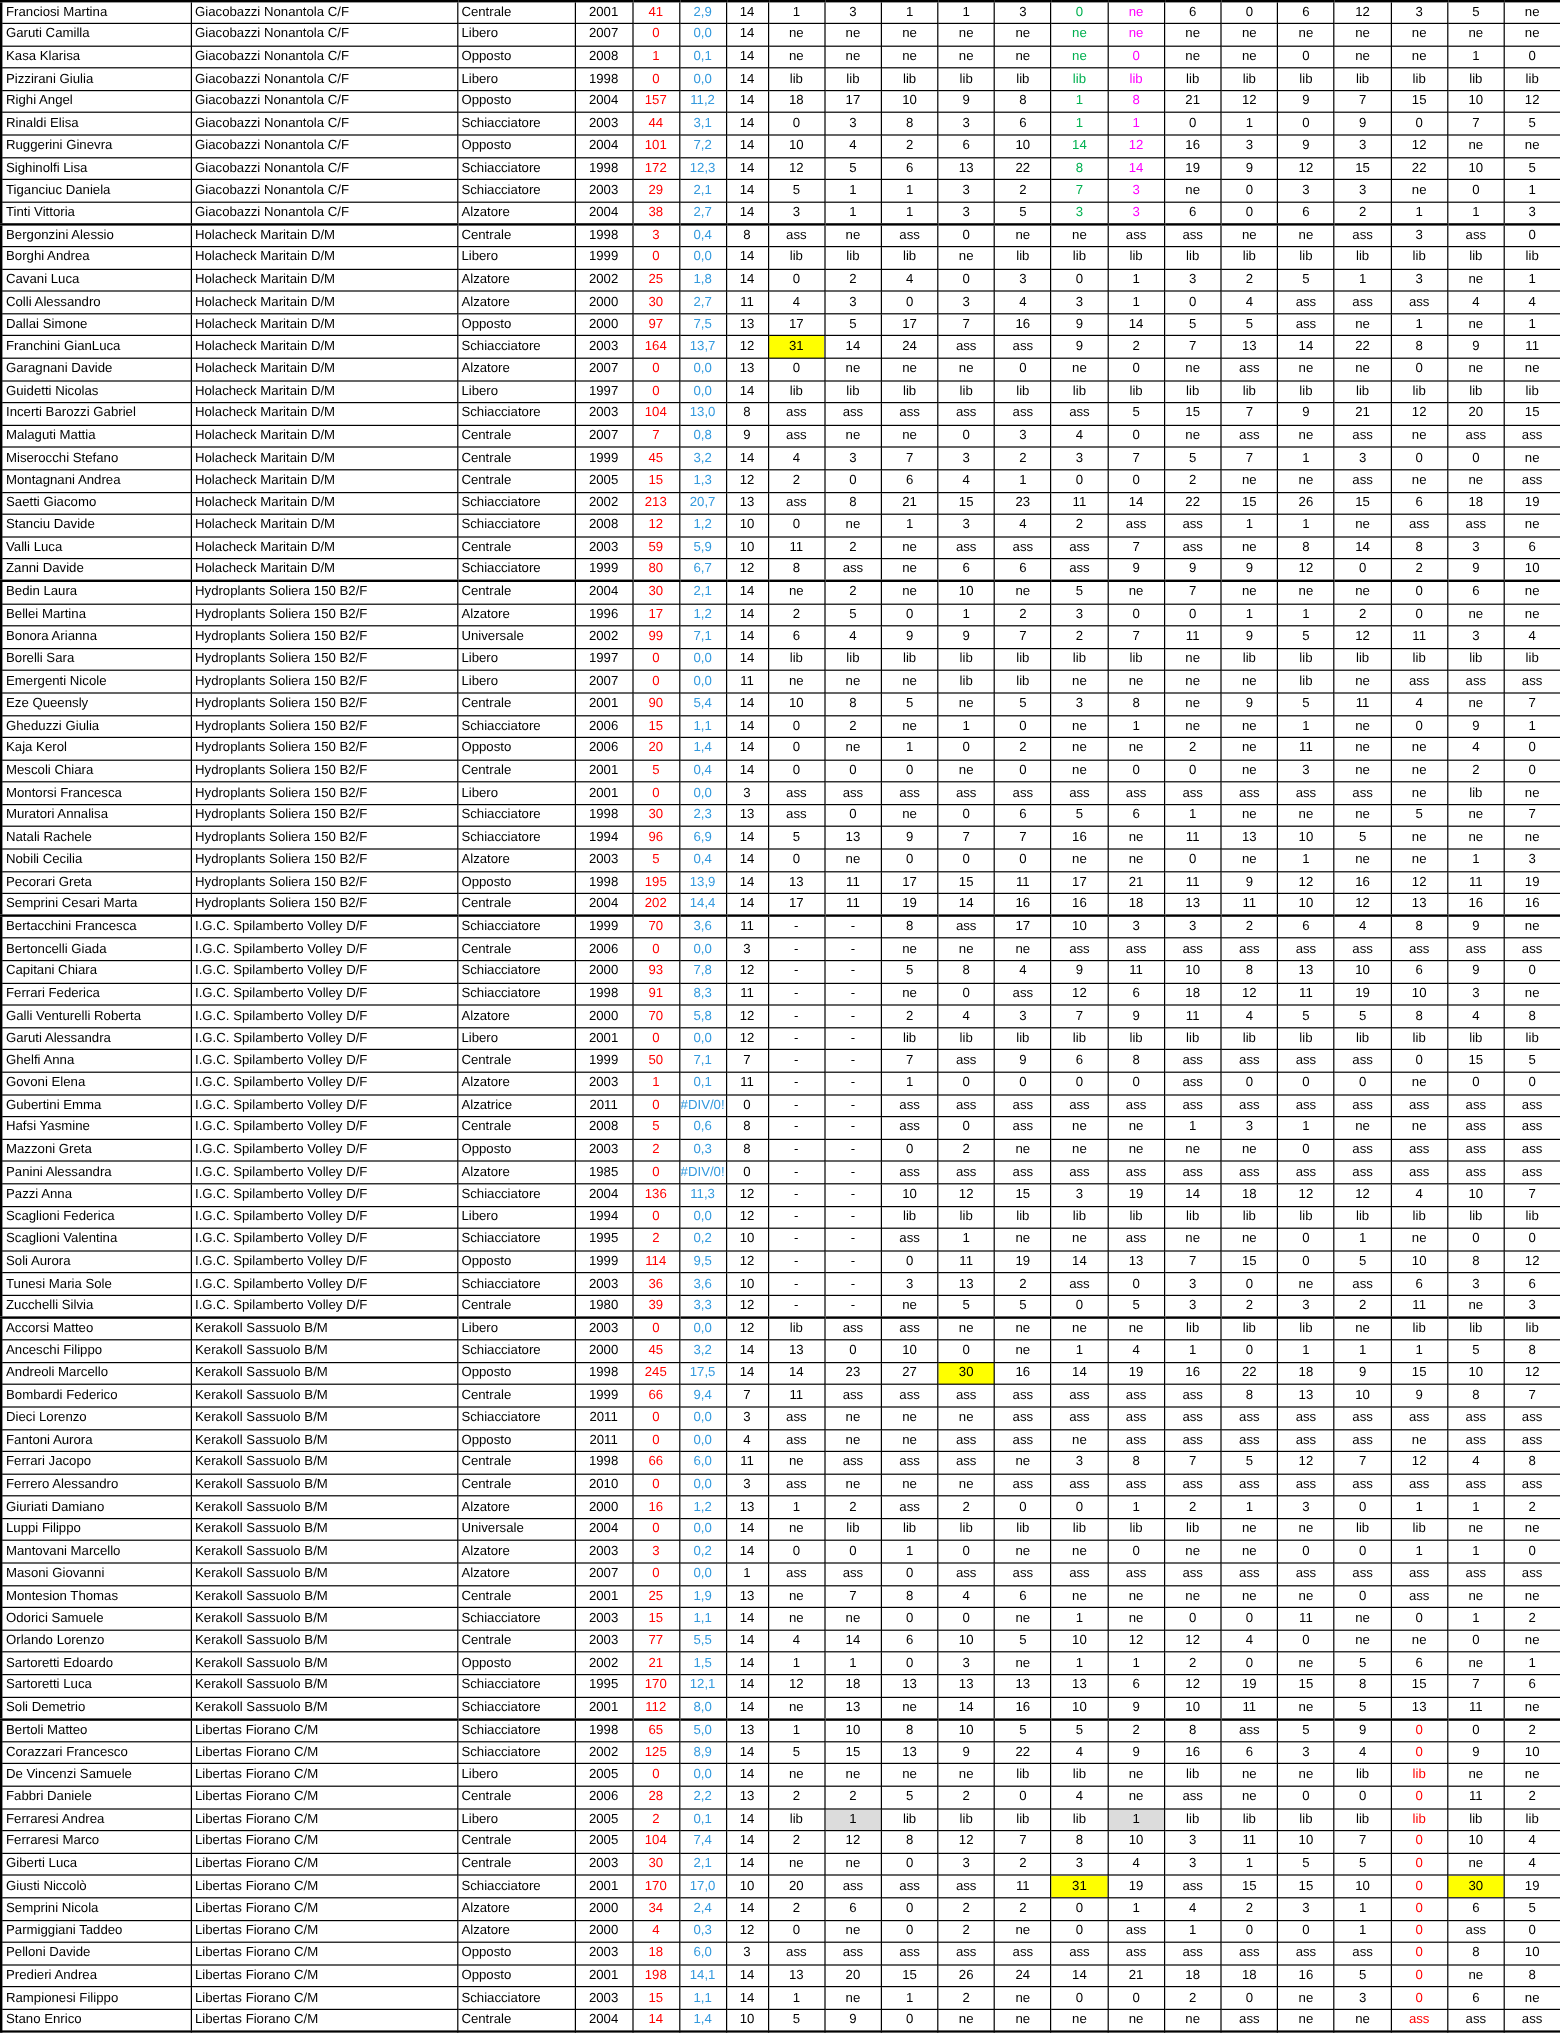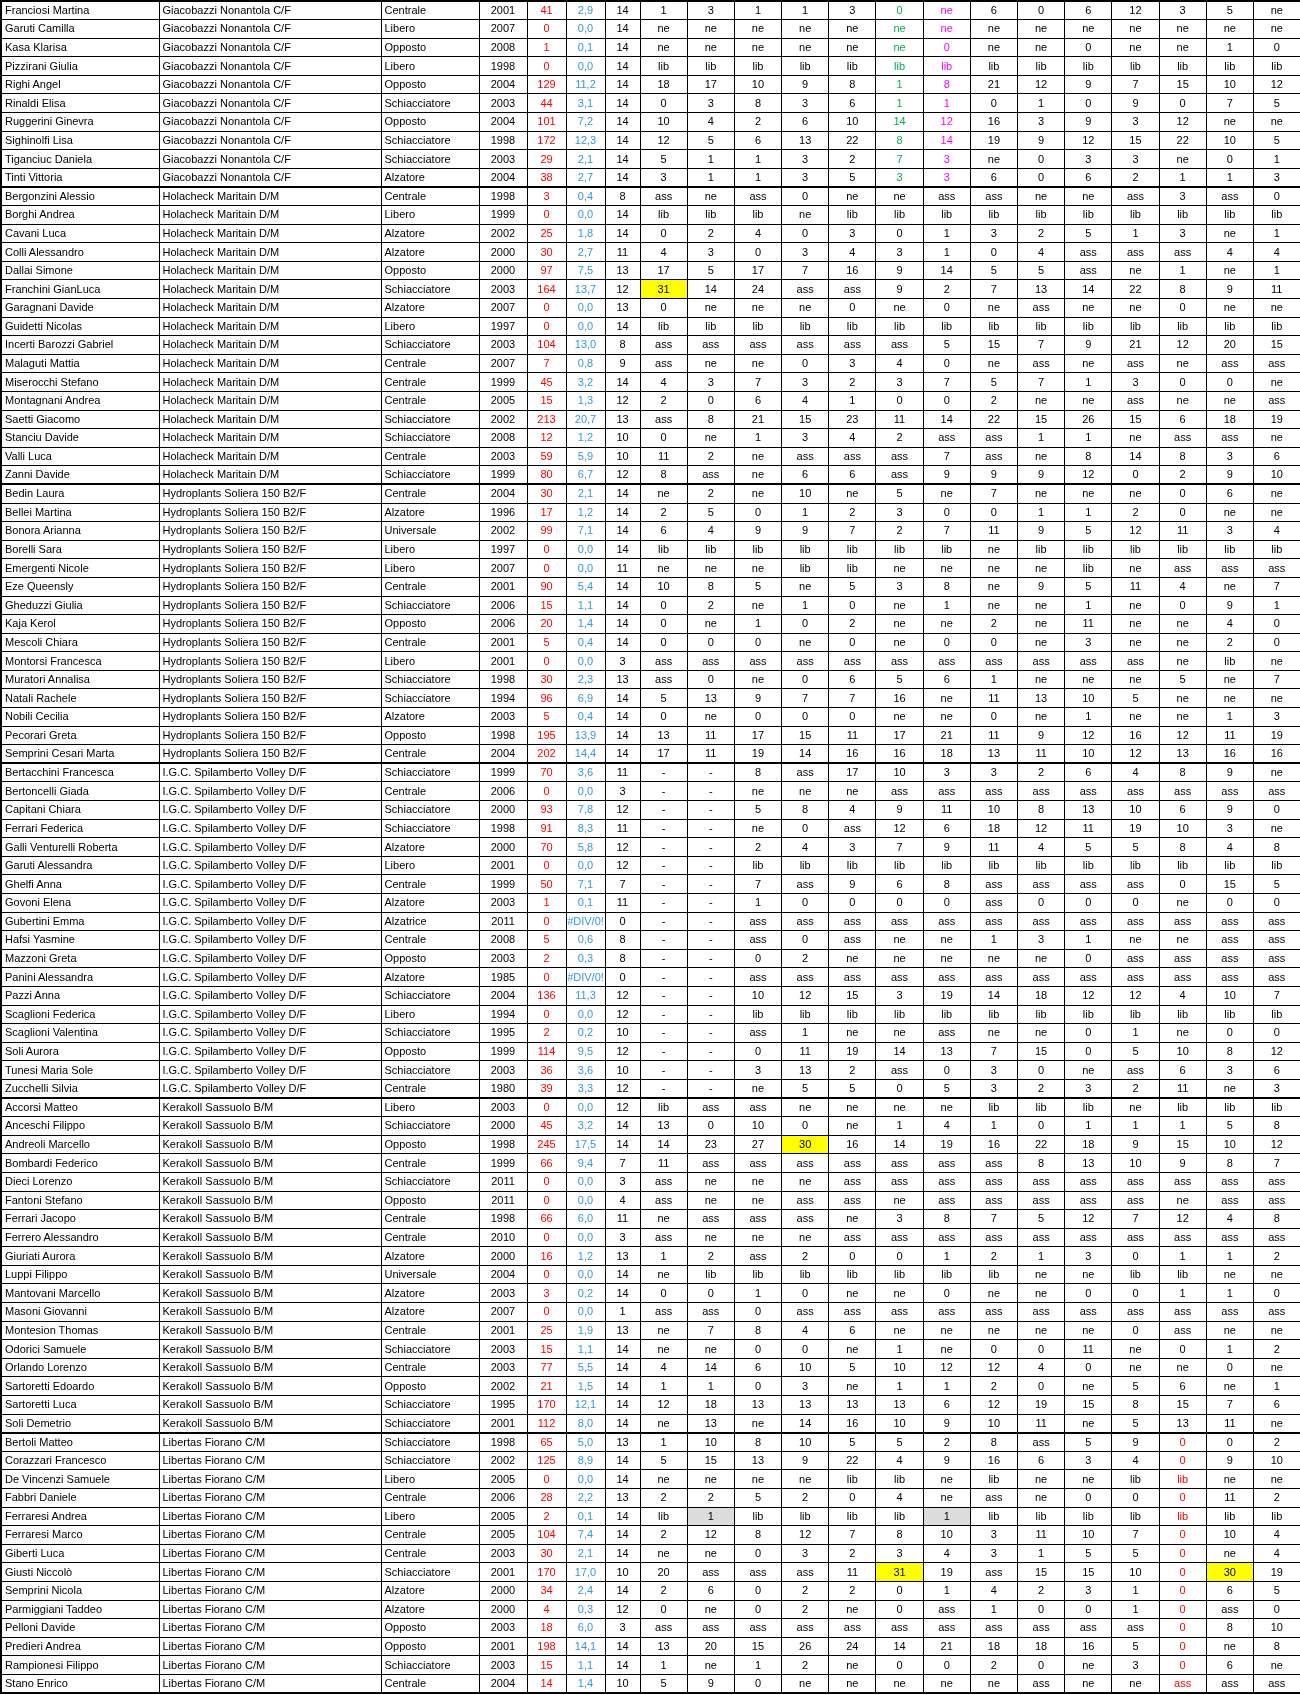--- a/index.html
+++ b/index.html
@@ -158,21 +158,21 @@
         <td class="c-match" data-name="match-score-cell">lib</td>
         <td class="c-match" data-name="match-score-cell">lib</td>
         <td class="c-match" data-name="match-score-cell">lib</td>
         <td class="c-match" data-name="match-score-cell">lib</td>
       </tr>
       <tr data-name="table-row">
         <td class="left" data-name="player-name-cell">Righi Angel</td>
         <td class="left" data-name="team-cell">Giacobazzi Nonantola C/F</td>
         <td class="left" data-name="role-cell">Opposto</td>
         <td data-name="year-cell">2004</td>
-        <td class="c-total" data-name="total-points-cell">129</td>
+        <td class="c-total" data-name="total-points-cell">157</td>
         <td class="c-avg" data-name="average-points-cell">11,2</td>
         <td data-name="games-played-cell">14</td>
         <td class="c-match" data-name="match-score-cell">18</td>
         <td class="c-match" data-name="match-score-cell">17</td>
         <td class="c-match" data-name="match-score-cell">10</td>
         <td class="c-match" data-name="match-score-cell">9</td>
         <td class="c-match" data-name="match-score-cell">8</td>
         <td class="c-match t-green" data-name="match-score-cell">1</td>
         <td class="c-match t-magenta" data-name="match-score-cell">8</td>
         <td class="c-match" data-name="match-score-cell">21</td>
@@ -1534,21 +1534,21 @@
         <td class="c-match" data-name="match-score-cell">ass</td>
         <td class="c-match" data-name="match-score-cell">ass</td>
         <td class="c-match" data-name="match-score-cell">ass</td>
         <td class="c-match" data-name="match-score-cell">ass</td>
         <td class="c-match" data-name="match-score-cell">ass</td>
         <td class="c-match" data-name="match-score-cell">ass</td>
         <td class="c-match" data-name="match-score-cell">ass</td>
         <td class="c-match" data-name="match-score-cell">ass</td>
       </tr>
       <tr data-name="table-row">
-        <td class="left" data-name="player-name-cell">Fantoni Stefano</td>
+        <td class="left" data-name="player-name-cell">Fantoni Aurora</td>
         <td class="left" data-name="team-cell">Kerakoll Sassuolo B/M</td>
         <td class="left" data-name="role-cell">Opposto</td>
         <td data-name="year-cell">2011</td>
         <td class="c-total" data-name="total-points-cell">0</td>
         <td class="c-avg" data-name="average-points-cell">0,0</td>
         <td data-name="games-played-cell">4</td>
         <td class="c-match" data-name="match-score-cell">ass</td>
         <td class="c-match" data-name="match-score-cell">ne</td>
         <td class="c-match" data-name="match-score-cell">ne</td>
         <td class="c-match" data-name="match-score-cell">ass</td>
@@ -1603,21 +1603,21 @@
         <td class="c-match" data-name="match-score-cell">ass</td>
         <td class="c-match" data-name="match-score-cell">ass</td>
         <td class="c-match" data-name="match-score-cell">ass</td>
         <td class="c-match" data-name="match-score-cell">ass</td>
         <td class="c-match" data-name="match-score-cell">ass</td>
         <td class="c-match" data-name="match-score-cell">ass</td>
         <td class="c-match" data-name="match-score-cell">ass</td>
         <td class="c-match" data-name="match-score-cell">ass</td>
       </tr>
       <tr data-name="table-row">
-        <td class="left" data-name="player-name-cell">Giuriati Aurora</td>
+        <td class="left" data-name="player-name-cell">Giuriati Damiano</td>
         <td class="left" data-name="team-cell">Kerakoll Sassuolo B/M</td>
         <td class="left" data-name="role-cell">Alzatore</td>
         <td data-name="year-cell">2000</td>
         <td class="c-total" data-name="total-points-cell">16</td>
         <td class="c-avg" data-name="average-points-cell">1,2</td>
         <td data-name="games-played-cell">13</td>
         <td class="c-match" data-name="match-score-cell">1</td>
         <td class="c-match" data-name="match-score-cell">2</td>
         <td class="c-match" data-name="match-score-cell">ass</td>
         <td class="c-match" data-name="match-score-cell">2</td>

